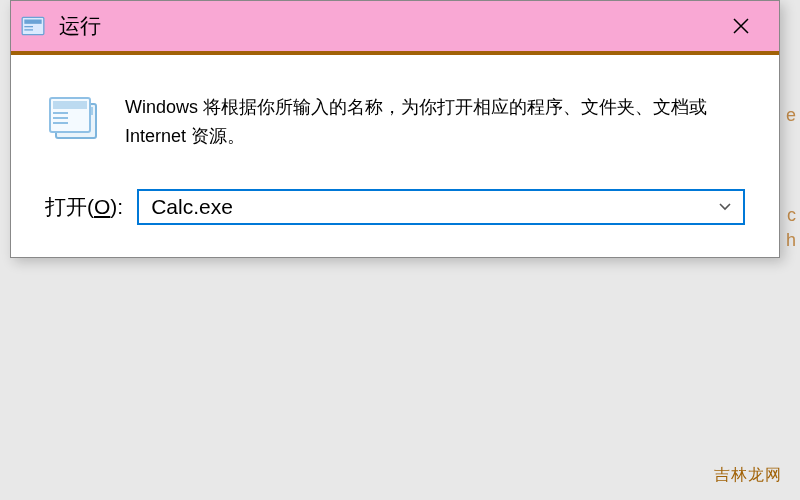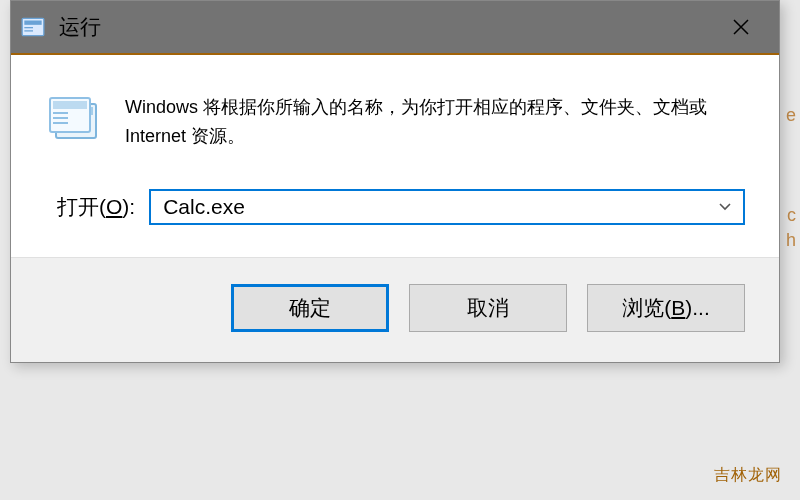--- a/index.html
+++ b/index.html
@@ -23,22 +23,22 @@
       width: 770px;
       background: #fff;
       border: 1px solid #888;
       box-shadow: 4px 4px 12px rgba(0,0,0,0.2);
     }
     .titlebar {
       display: flex;
       align-items: center;
       height: 54px;
       padding: 9px 8px;
-      border-bottom: 2px solid #a16207;
-      background: #737373;
+      border-bottom: 4px solid #a16207;
+      background: #f9a8d4;
     }
     .titlebar-icon {
       width: 28px;
       height: 28px;
       margin-right: 12px;
       display: flex;
       align-items: center;
       justify-content: center;
     }
     .titlebar-icon svg {
@@ -92,21 +92,20 @@
     .input-row {
       display: flex;
       align-items: center;
       gap: 14px;
       margin-bottom: 8px;
     }
     .input-label {
       font-size: 21px;
       color: #000;
       white-space: nowrap;
-      margin-left: 12px;
     }
     .combo-wrap {
       flex: 1;
       position: relative;
       border: 2px solid #0078d7;
       height: 36px;
       display: flex;
       align-items: center;
       background: #fff;
     }
@@ -222,27 +221,16 @@
         <input class="combo-input" type="text" value="Calc.exe" style="">
         <div class="combo-caret">
           <svg width="14" height="10" viewBox="0 0 14 10">
             <path d="M2 2 L7 7 L12 2" stroke="#555" stroke-width="1.6" fill="none"></path>
           </svg>
         </div>
       </div>
     </div>
   </div>
 
-  <div class="button-bar">
-    <button class="btn default">
-      <span>确定</span>
-    </button>
-    <button class="btn">
-      <span>取消</span>
-    </button>
-    <button class="btn">
-      <span><span>浏览(</span><span class="underline">B</span><span>)...</span></span>
-    </button>
-  </div>
 
 </div>
 
 <div class="watermark">吉林龙网</div>
 
 </body></html>

